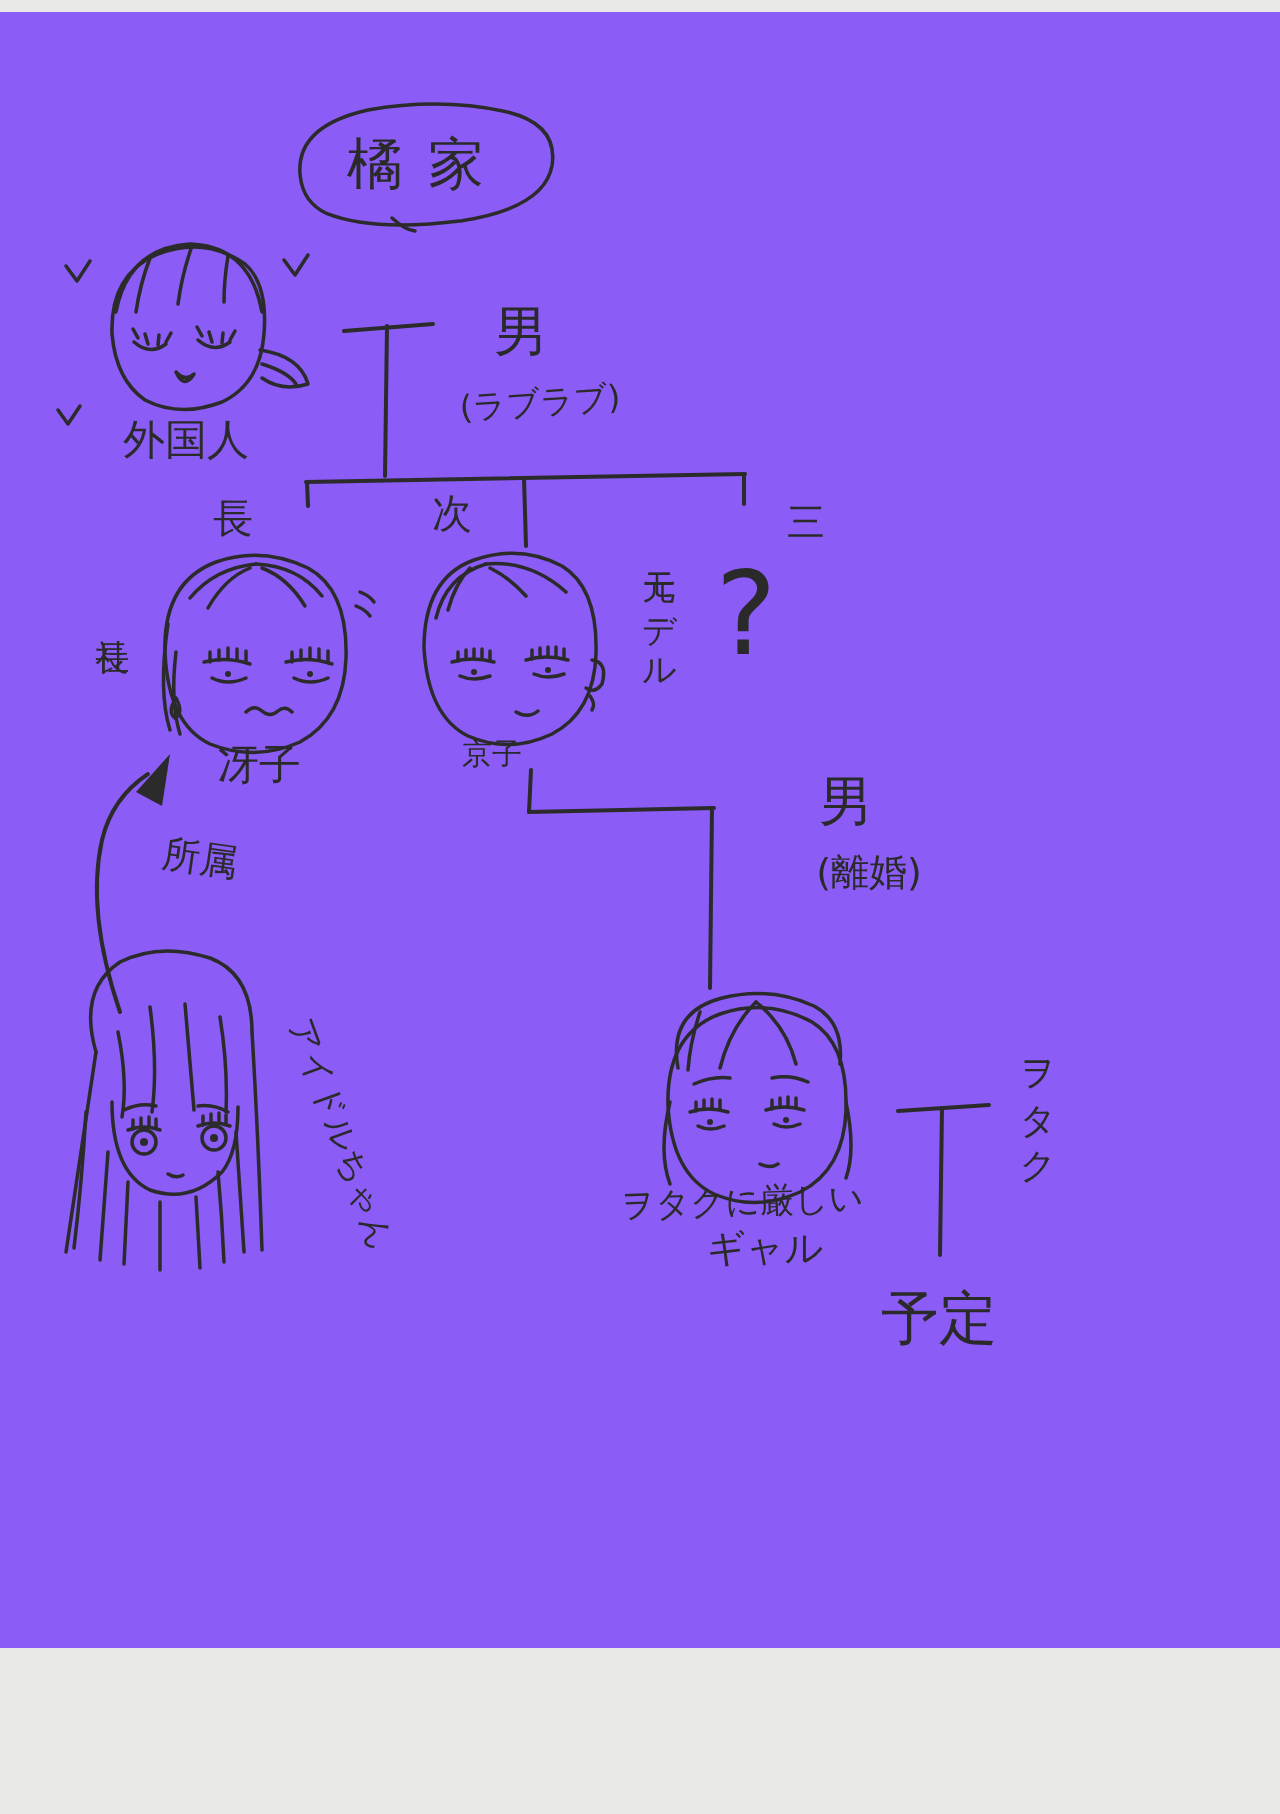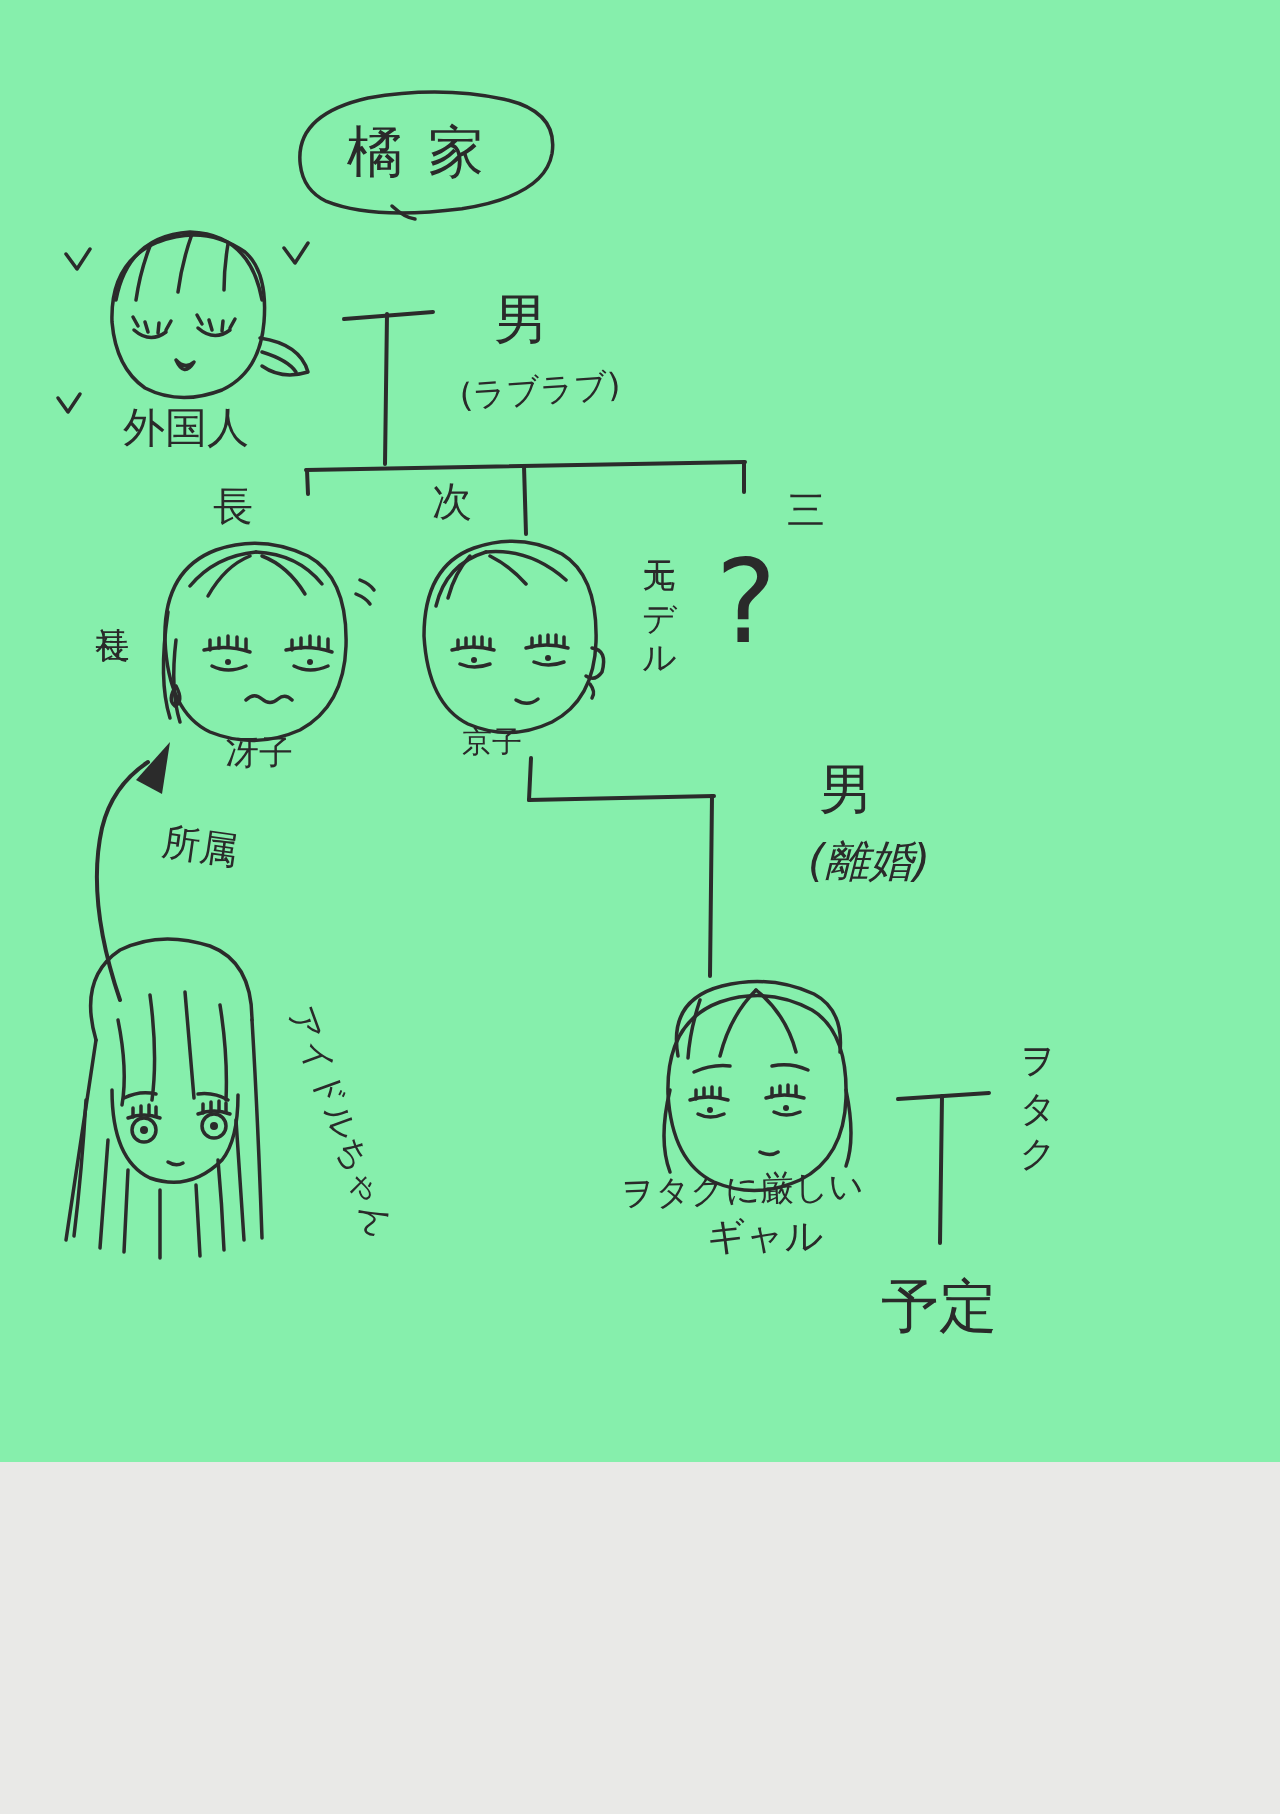--- a/index.html
+++ b/index.html
@@ -1,23 +1,23 @@
 <!DOCTYPE html>
 <html><head>
 <meta charset="utf-8">
 <style>
   * { margin: 0; padding: 0; box-sizing: border-box; }
   html, body { background: #e9e9e7; }
   body { font-family: "DejaVu Sans", "Liberation Sans", sans-serif; }
   .page {
     position: relative;
     width: 1280px;
-    height: 1462px;
-    margin: 0 auto;
-    background: #86efac;
+    height: 1636px;
+    margin: 12px auto;
+    background: #8b5cf6;
     overflow: hidden;
     color: #2a2a2a;
   }
   .drawing {
     position: absolute;
     left: 0; top: 0;
   }
   .label {
     position: absolute;
     transform: translate(-50%, -50%);
@@ -221,27 +221,27 @@
   <div class="label" style="left:452px; top:501px; font-size:40px;">次</div>
 
   <div class="label" style="left:806px; top:511px; font-size:38px;">三</div>
 
   <div class="label vtext" style="left:112px; top:604px; font-size:34px;">社長</div>
 
   <div class="label vtext" style="left:659px; top:600px; font-size:34px;">元モデル</div>
 
   <div class="label" style="left:746px; top:602px; font-size:115px; font-weight:400;">?</div>
 
-  <div class="label" style="left:259px; top:753px; font-size:34px;">冴子</div>
+  <div class="label" style="left:259px; top:753px; font-size:42px;">冴子</div>
 
   <div class="label" style="left:492px; top:742px; font-size:30px;">京子</div>
 
   <div class="label" style="left:846px; top:790px; font-size:54px; font-weight:500;">男</div>
 
-  <div class="label" style="left:869px; top:861px; font-size:44px;font-style:italic;">(離婚)</div>
+  <div class="label" style="left:869px; top:861px; font-size:38px;">(離婚)</div>
 
   <div class="label" style="left:200px; top:847px; font-size:38px; transform:translate(-50%,-50%) rotate(8deg);">所属</div>
 
   <div class="label" style="left:341px; top:1122px; font-size:34px; transform:translate(-50%,-50%) rotate(70deg);">アイドルちゃん</div>
 
   <div class="label" style="left:742px; top:1190px; font-size:34px; transform:translate(-50%,-50%) rotate(-2deg);">ヲタクに厳しい</div>
 
   <div class="label" style="left:765px; top:1237px; font-size:38px;">ギャル</div>
 
   <div class="label vtext" style="left:1038px; top:1090px; font-size:36px;">ヲタク</div>

